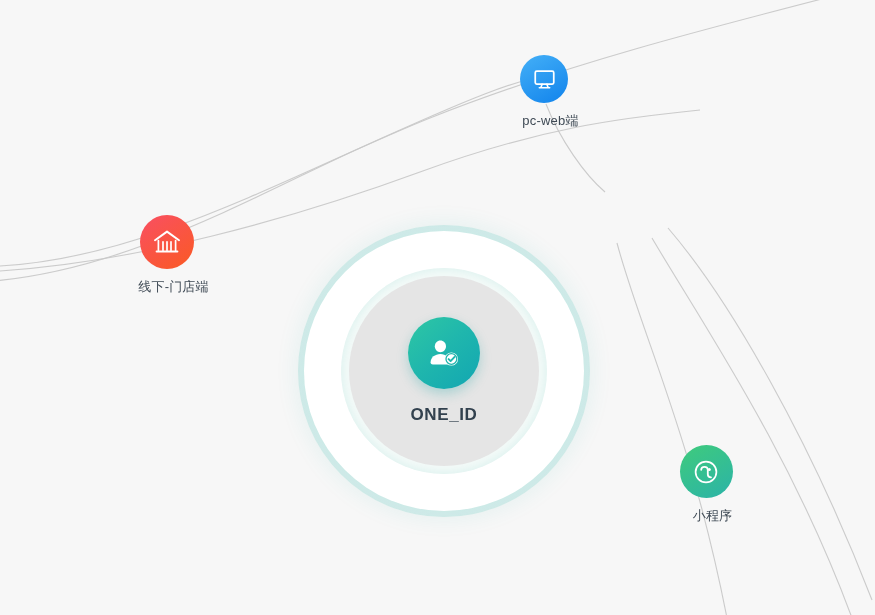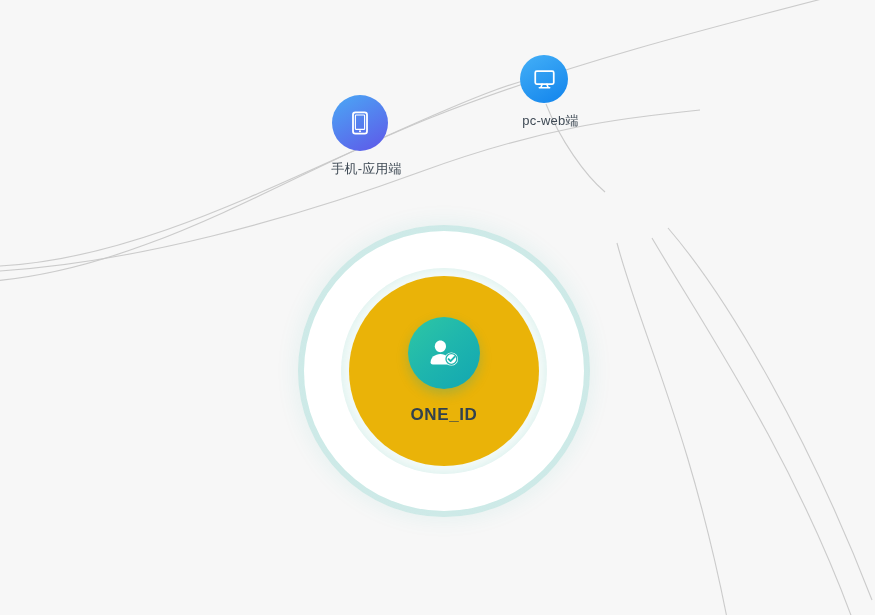--- a/index.html
+++ b/index.html
@@ -81,21 +81,21 @@
     background: #f3faf8;
     box-shadow: inset 0 0 10px 1px rgba(23,170,160,.10);
   }
   .ring-inner {
     position: absolute;
     left: 45px;
     top: 45px;
     width: 190px;
     height: 190px;
     border-radius: 50%;
-    background: #eab308;
+    background: #e5e5e5;
     display: flex;
     flex-direction: column;
     align-items: center;
     justify-content: center;
   }
   .hub-badge {
     width: 72px;
     height: 72px;
     border-radius: 50%;
     background: linear-gradient(138deg, #2ec7a4 0%, #1fb6ad 48%, #12a6b2 100%);
@@ -170,42 +170,54 @@
           <path d="M16.4 21.1c-5.4 0-9.8 3.6-9.8 8.1 0 1.3 1 2.3 2.2 2.3h15.2c1.2 0 2.2-1 2.2-2.3 0-4.5-4.4-8.1-9.8-8.1z" fill="#ffffff"></path>
           <circle cx="27.4" cy="26" r="6.6" fill="#ffffff"></circle>
           <circle cx="27.4" cy="26" r="5.4" fill="none" stroke="#1fb6ad" stroke-width="1.3"></circle>
           <path d="M24.6 26.1l2 2 4-4.2" fill="none" stroke="#1fb6ad" stroke-width="1.9" stroke-linecap="round" stroke-linejoin="round"></path>
         </svg>
       </div>
       <div class="hub-label">ONE_ID</div>
     </div>
   </div>
 
-
-
-  <div class="node" style="left:300px; top:95px; width:120px;">
-    <div class="node-circle" style="width:56px;height:56px;background:linear-gradient(150deg,#4aa9f5 0%,#5f56e8 100%);">
+  <div class="node" style="left:107px; top:215px; width:120px;">
+    <div class="node-circle" style="width:54px;height:54px;background:linear-gradient(145deg,#f94f63 0%,#fa5a23 100%);">
       <span class="node-icon">
-        <svg width="30" height="30" viewBox="0 0 30 30">
-          <rect x="8" y="4.4" width="14" height="21.2" rx="2.4" fill="none" stroke="#ffffff" stroke-width="1.8"></rect>
-          <rect x="10.4" y="7" width="9.2" height="14.4" rx="0.7" fill="none" stroke="#ffffff" stroke-width="1.1"></rect>
-          <circle cx="15" cy="23.3" r="1" fill="#ffffff"></circle>
+        <svg width="32" height="32" viewBox="0 0 32 32">
+          <path d="M4 14.2L16 5.6l12 8.6" fill="none" stroke="#ffffff" stroke-width="2" stroke-linecap="round" stroke-linejoin="round"></path>
+          <path d="M7.4 14.6v9.6M12 15.8v8.4M16 15.8v8.4M20 15.8v8.4M24.6 14.6v9.6" stroke="#ffffff" stroke-width="1.7" stroke-linecap="round"></path>
+          <path d="M5.6 25.4h20.8" stroke="#ffffff" stroke-width="2" stroke-linecap="round"></path>
         </svg>
       </span>
     </div>
-    <div class="node-label">手机-应用端</div>
-  </div>
+    <div class="node-label">线下-门店端</div>
+  </div>
+
+
 
   <div class="node" style="left:484px; top:55px; width:120px;">
     <div class="node-circle" style="width:48px;height:48px;background:linear-gradient(150deg,#44b0f7 0%,#1183ec 100%);">
       <span class="node-icon">
         <svg width="27" height="27" viewBox="0 0 28 28">
           <rect x="4.4" y="5.4" width="19.2" height="13.4" rx="1.6" fill="none" stroke="#ffffff" stroke-width="1.8"></rect>
           <path d="M11.6 18.8l-1.4 3.6M16.4 18.8l1.4 3.6M8.6 22.6h10.8" stroke="#ffffff" stroke-width="1.6" stroke-linecap="round"></path>
         </svg>
       </span>
     </div>
     <div class="node-label">pc-web端</div>
   </div>
 
 
+  <div class="node" style="left:646px; top:445px; width:120px;">
+    <div class="node-circle" style="width:53px;height:53px;background:linear-gradient(150deg,#3fcb7c 0%,#2bb3a8 100%);">
+      <span class="node-icon">
+        <svg width="30" height="30" viewBox="0 0 30 30">
+          <circle cx="15" cy="15" r="10.4" fill="none" stroke="#ffffff" stroke-width="1.7"></circle>
+          <path d="M10.2 12.8c0-1.7 1.5-3 3.3-3 1.8 0 3.3 1.3 3.3 3v4.5c0 1.7 1.4 3 3.2 3" fill="none" stroke="#ffffff" stroke-width="1.8" stroke-linecap="round" stroke-linejoin="round"></path>
+          <circle cx="18.3" cy="12.4" r="1.5" fill="#ffffff"></circle>
+        </svg>
+      </span>
+    </div>
+    <div class="node-label">小程序</div>
+  </div>
 
 </div>
 
 </body></html>

